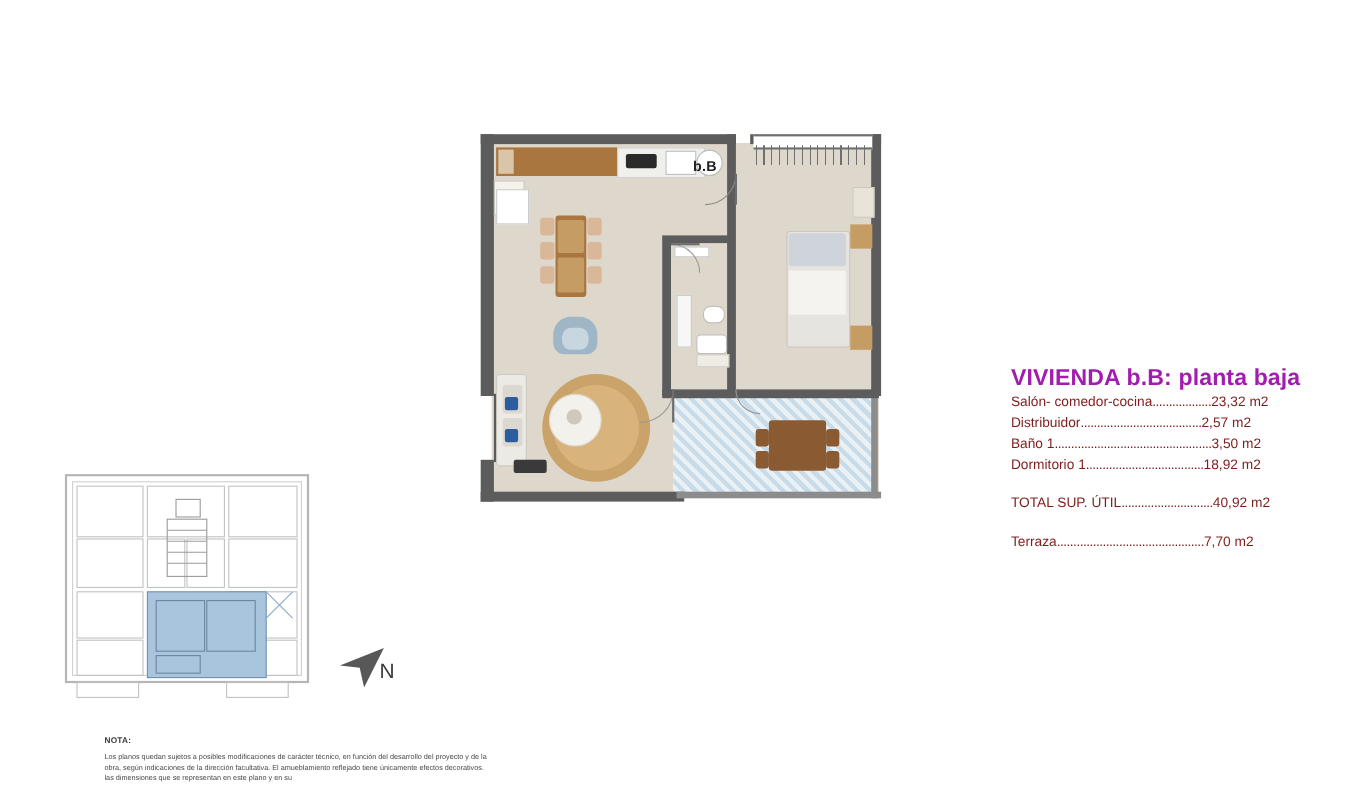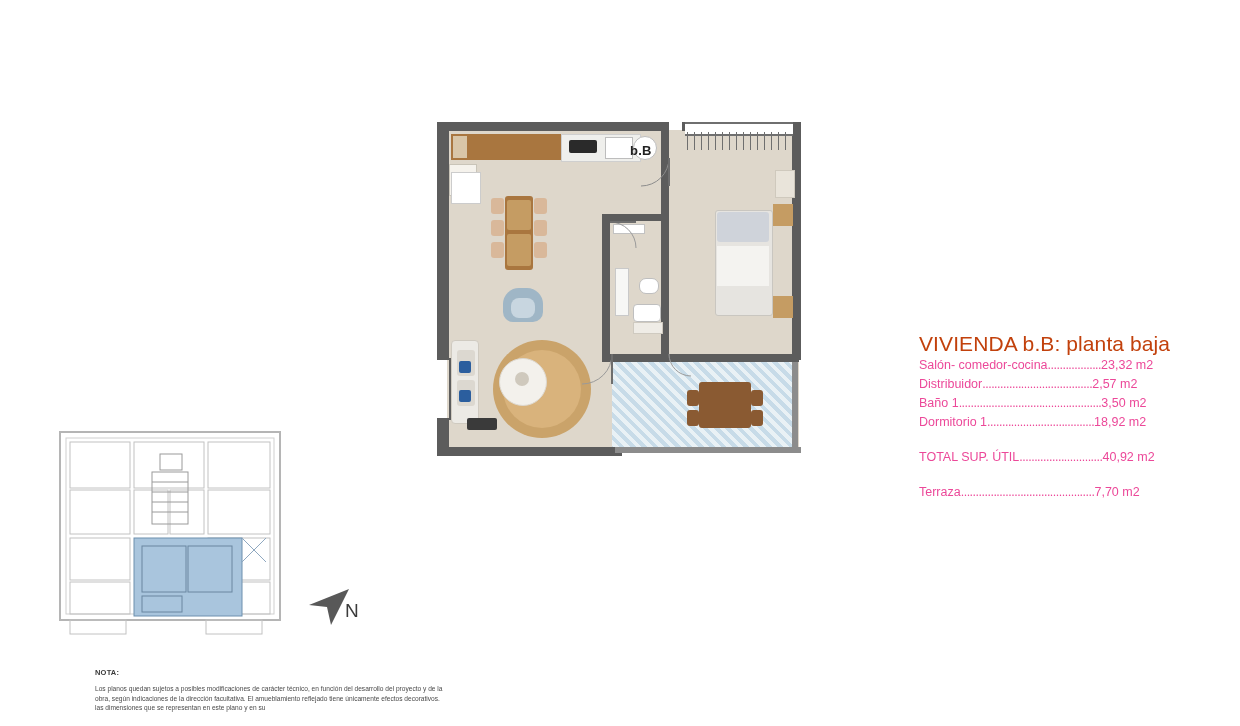--- a/index.html
+++ b/index.html
@@ -72,37 +72,37 @@
   
   #info {
     position: absolute;
     left: 919px;
     top: 332px;
     width: 300px;
   }
   #info h1 {
     margin: 0;
     font-size: 21px;
-    font-weight: normal;
+    font-weight: bold;
     letter-spacing: .1px;
-    color: #c2410c;
+    color: #a21caf;
   }
   #info h2 {
     margin: 6px 0 14px 0;
     font-size: 13px;
     font-weight: bold;
     letter-spacing: .2px;
     color: #1d1d1d;
   }
   .row {
     font-size: 12.5px;
     line-height: 19px;
     display: block;
     white-space: nowrap;
-    color: #ec4899;
+    color: #7f1d1d;
   }
   .row .lbl { }
   .row .dots { letter-spacing: -0.5px; }
   .row .val { }
   .spacer-md { height: 16px; }
   .subhead {
     font-size: 12.5px;
     font-weight: bold;
     color: #1d1d1d;
     display: block;

